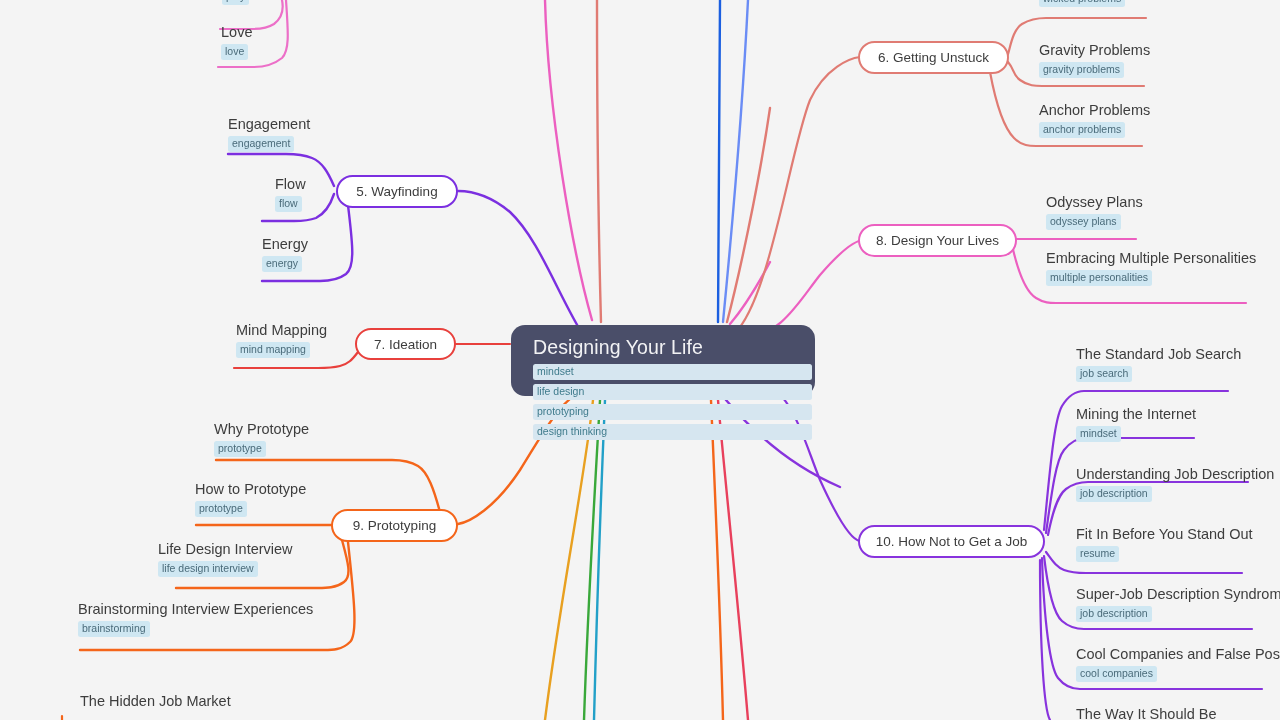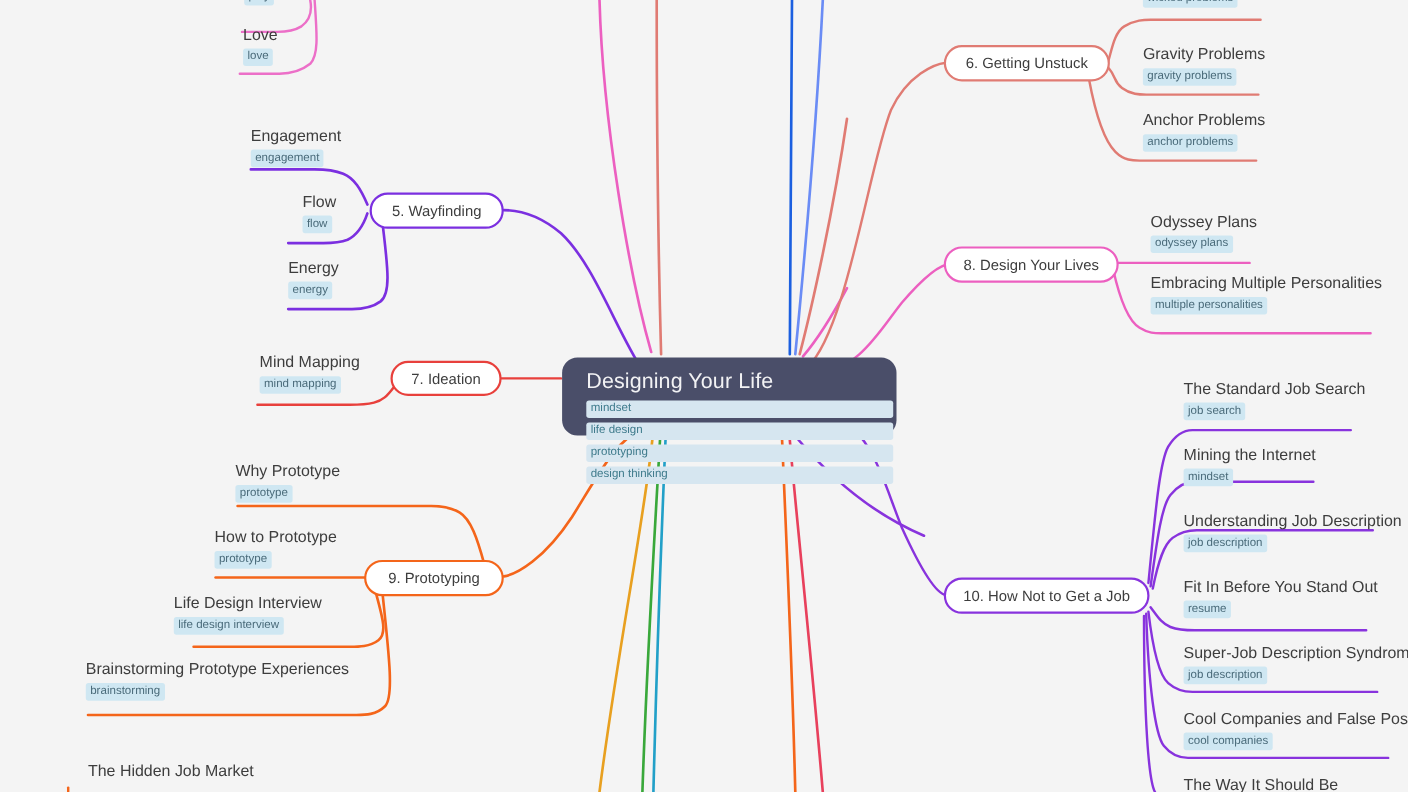--- a/index.html
+++ b/index.html
@@ -284,21 +284,21 @@
   </div>
   <div class="leaf" style="left:195px; top:480px;">
     <div class="leaf-title">How to Prototype</div>
     <span class="tag">prototype</span>
   </div>
   <div class="leaf" style="left:158px; top:540px;">
     <div class="leaf-title">Life Design Interview</div>
     <span class="tag">life design interview</span>
   </div>
   <div class="leaf" style="left:78px; top:600px;">
-    <div class="leaf-title">Brainstorming Prototype Experiences</div>
+    <div class="leaf-title">Brainstorming Interview Experiences</div>
     <span class="tag">brainstorming</span>
   </div>
 
   <div class="leaf" style="left:222px; top:-14px;">
     
     <span class="tag">play</span>
   </div>
   <div class="leaf" style="left:221px; top:23px;">
     <div class="leaf-title">Love</div>
     <span class="tag">love</span>

